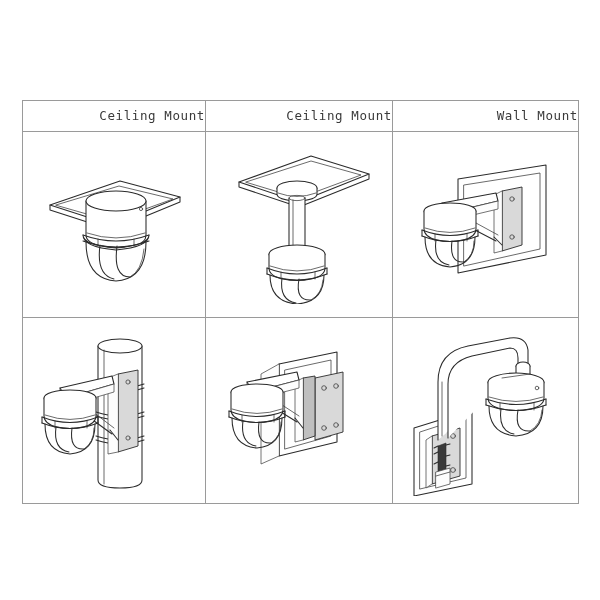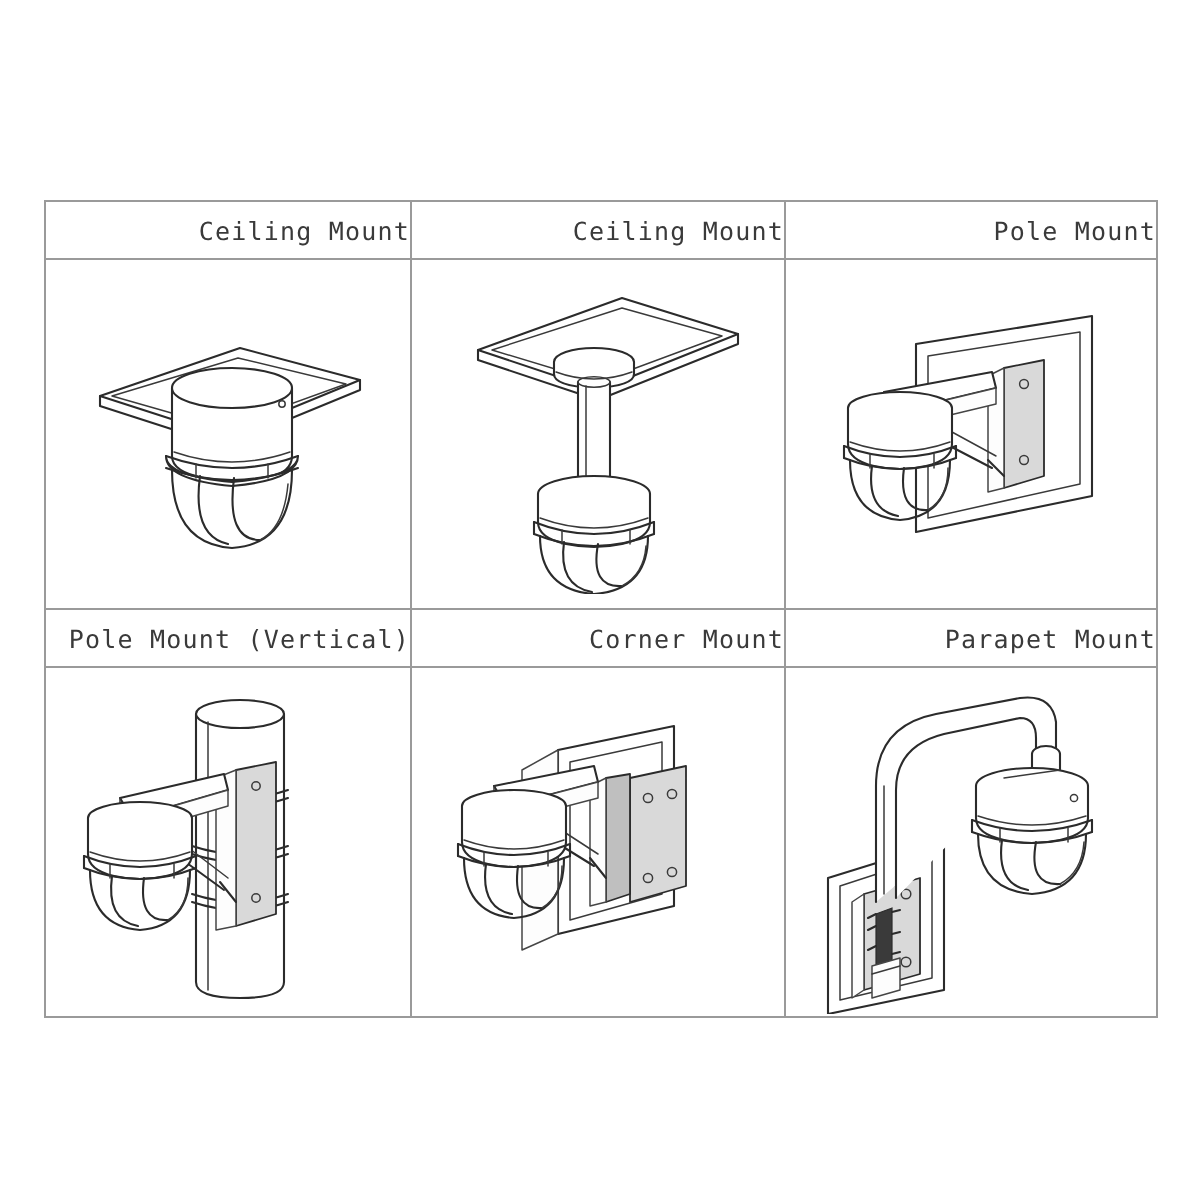--- a/index.html
+++ b/index.html
@@ -76,21 +76,21 @@
     <tbody>
 
     <tr>
       <td class="hdr">
         <span>Ceiling Mount</span>
       </td>
       <td class="hdr">
         <span>Ceiling Mount</span>
       </td>
       <td class="hdr">
-        <span>Pole Mount</span>
+        <span>Wall Mount</span>
       </td>
     </tr>
 
     <tr>
 
       <td class="fig">
         <div class="fig-wrap">
         <svg width="160" height="150" viewBox="0 0 160 150">
 
           <g>
@@ -212,31 +212,20 @@
             <path class="ln" d="M19 88 Q19 116 44 118 Q69 116 69 88"></path>
             <path class="ln" d="M30 91 Q27 113 43 116"></path>
             <path class="ln" d="M46 92 Q43 114 58 113"></path>
             <path class="ln-t" d="M58 113 Q68 107 68 92"></path>
           </g>
         </svg>
         </div>
       </td>
     </tr>
 
-    <tr>
-      <td class="hdr">
-        <span>Pole Mount (Vertical)</span>
-      </td>
-      <td class="hdr">
-        <span>Corner Mount</span>
-      </td>
-      <td class="hdr">
-        <span>Parapet Mount</span>
-      </td>
-    </tr>
 
     <tr>
 
       <td class="fig">
         <div class="fig-wrap">
         <svg width="160" height="168" viewBox="0 0 160 168">
 
           <g>
             <path class="wht" d="M64 20 L64 154 Q64 162 86 162 Q108 162 108 154 L108 20"></path>
             <ellipse class="wht" cx="86" cy="20" rx="22" ry="7"></ellipse>

